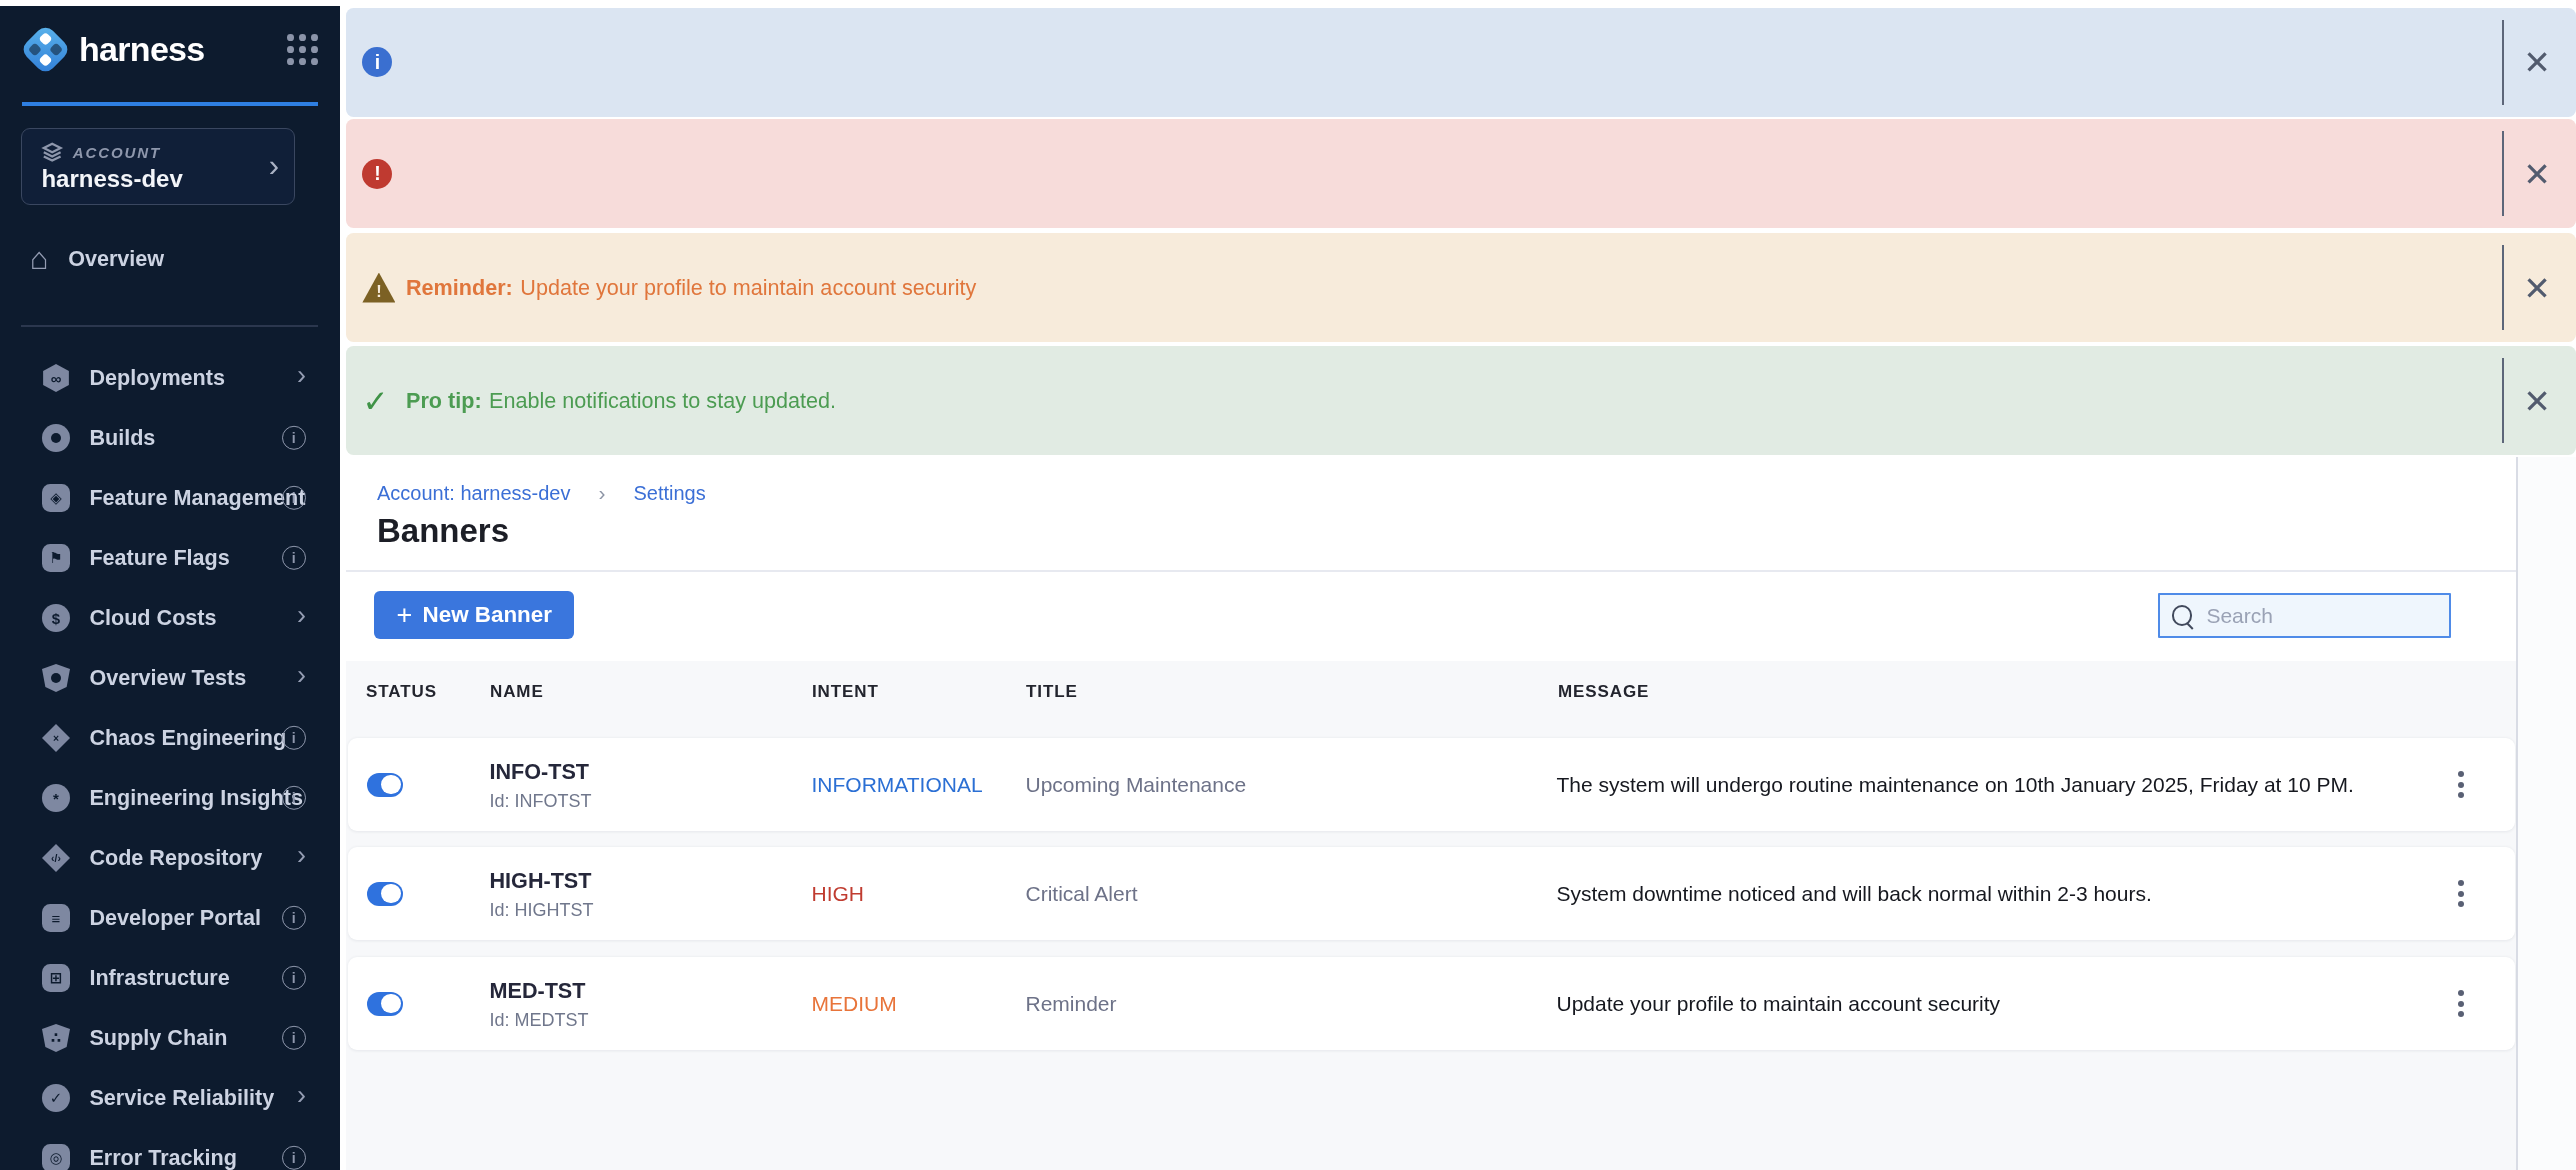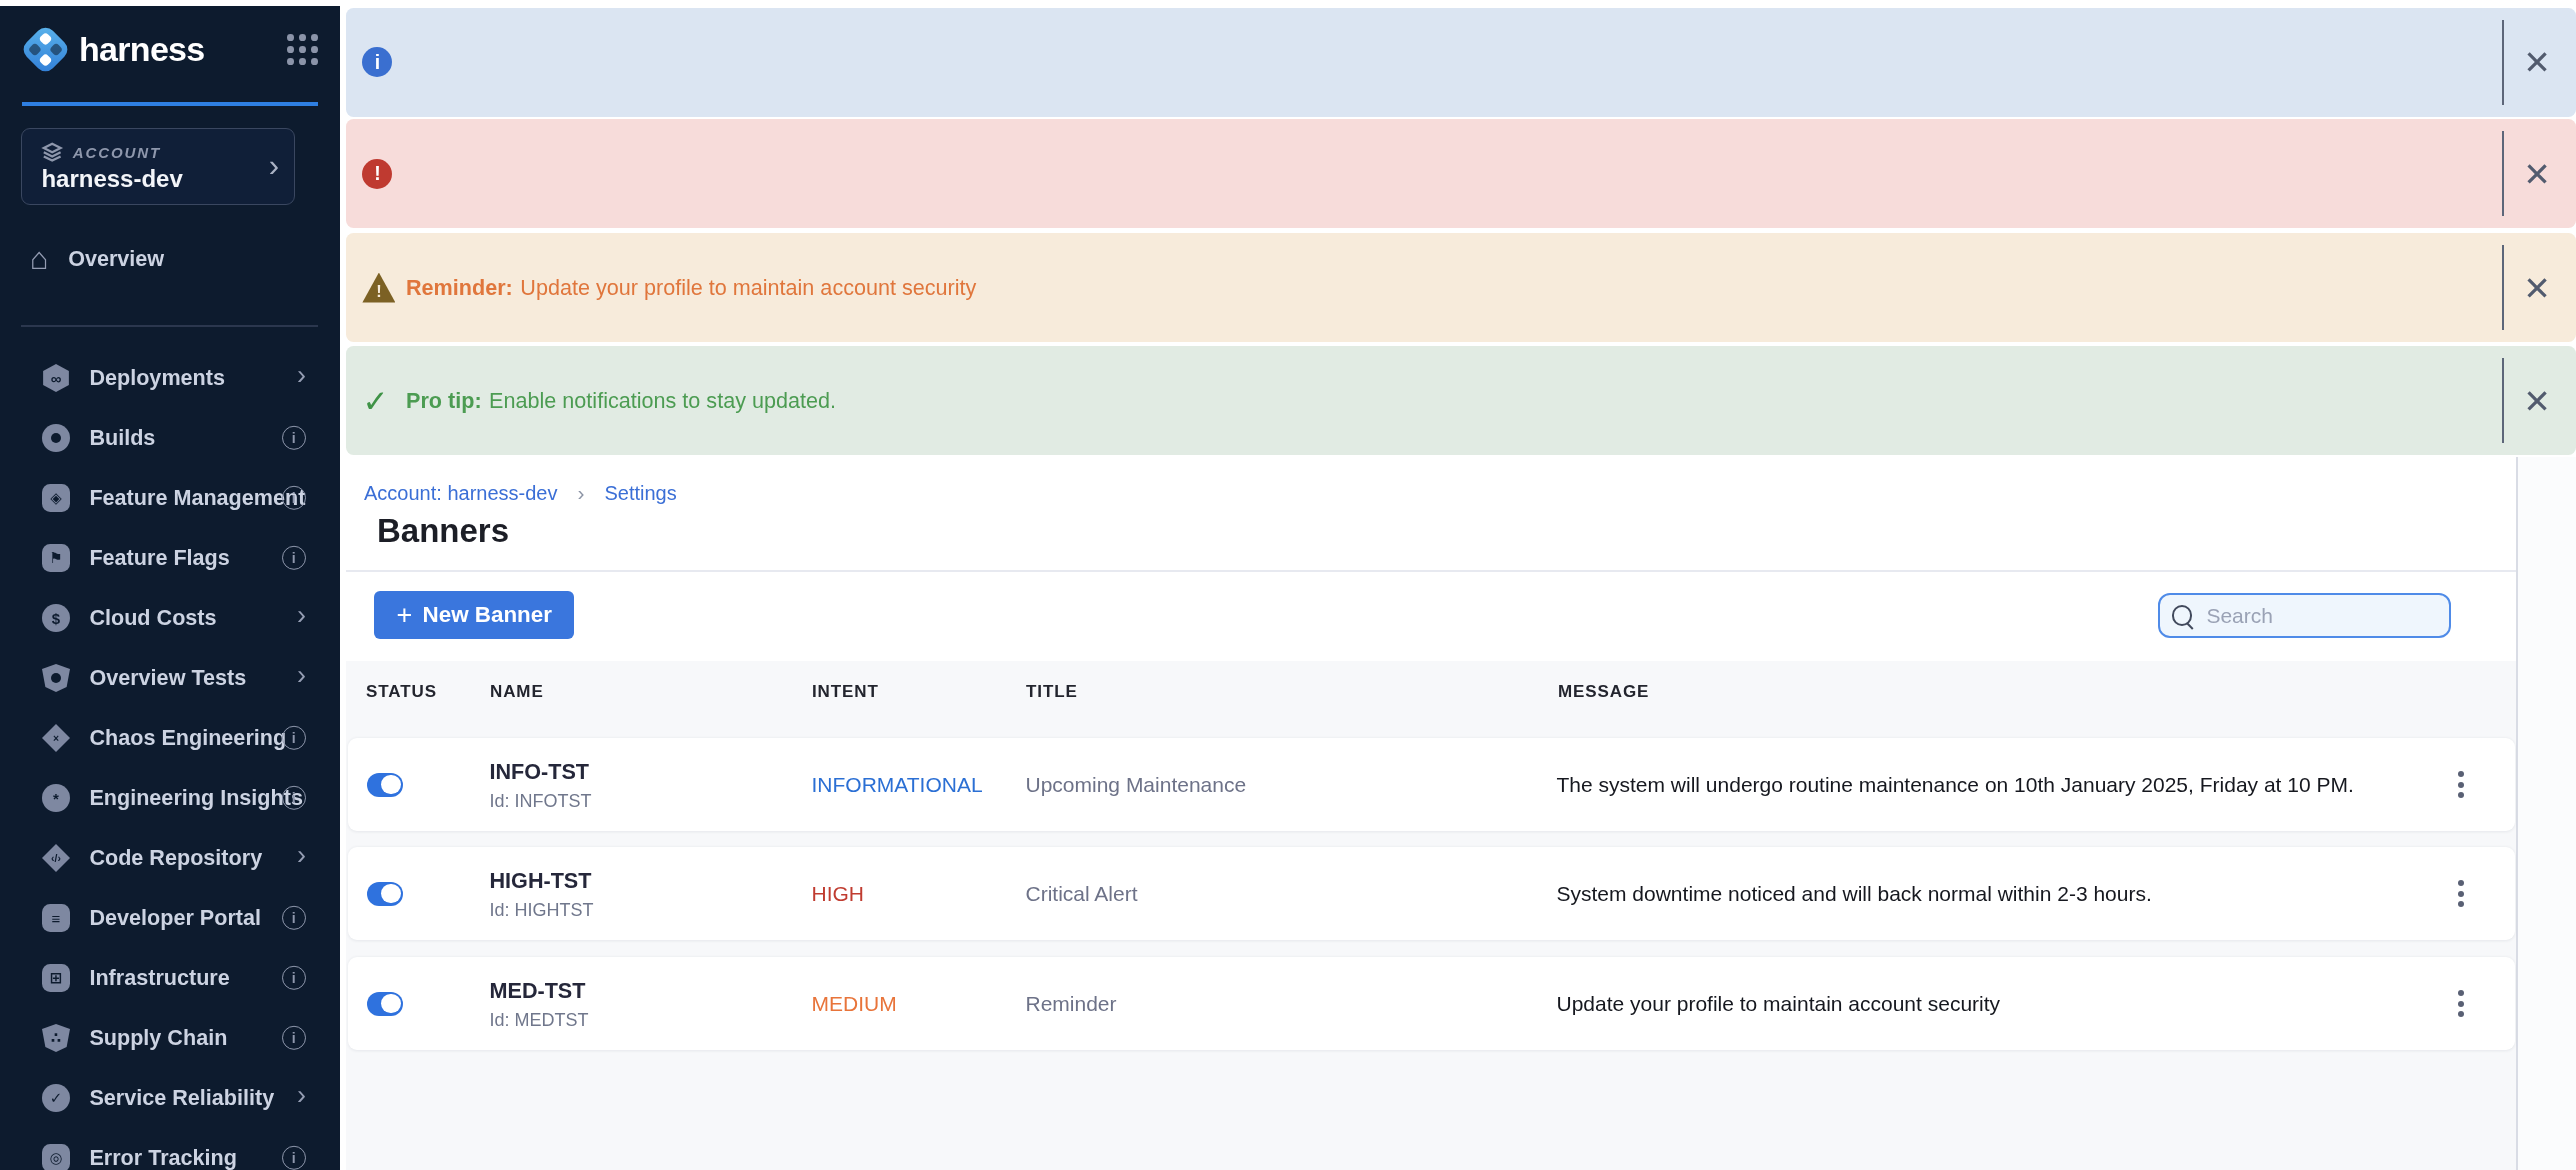--- a/index.html
+++ b/index.html
@@ -69,32 +69,32 @@
   .banner-sep{position:absolute;right:72px;top:12px;bottom:12px;width:2.2px;background:#5d6679;}
   .banner-close{position:absolute;right:19.4px;top:50%;transform:translateY(-50%);width:39px;height:39px;
       display:flex;align-items:center;justify-content:center;color:#525b6e;font-size:33px;font-weight:300;cursor:pointer;}
 
   
   .content{position:absolute;left:346px;top:457px;right:0;bottom:0;background:#ffffff;}
   .table-band{position:absolute;left:0;top:204px;width:2170px;bottom:0;background:#f7f8fa;}
   .scroll-line{position:absolute;left:2170px;top:0;bottom:0;width:2.2px;background:#d9dce5;}
   .gutter{position:absolute;left:2172px;top:0;bottom:0;right:0;background:#fbfcfd;}
 
-  .breadcrumb{position:absolute;left:18px;top:24px;font-size:20px;display:flex;gap:20px;align-items:center;}
+  .breadcrumb{position:absolute;left:31px;top:24px;font-size:20px;display:flex;gap:28px;align-items:center;}
   .crumb{color:#3b6fd6;cursor:pointer;}
   .crumb-sep{color:#8b93a4;font-size:21px;}
   .page-title{position:absolute;left:31px;top:55px;font-size:33px;font-weight:700;color:#1c1e26;}
   .title-divider{position:absolute;left:0;top:113px;width:2170px;height:1.5px;background:#e7e9f0;}
 
   .new-banner-btn{position:absolute;left:28px;top:134px;height:48px;padding:0 22.4px;border:none;border-radius:6px;
       background:#3a76dd;color:#ffffff;font-size:22.4px;font-weight:700;font-family:inherit;display:flex;
       align-items:center;gap:10.4px;cursor:pointer;}
   .plus{font-size:27px;font-weight:400;line-height:1;}
   .search-wrap{position:absolute;left:1812px;top:136px;width:293px;height:45px;border:2.2px solid #4f8be8;
-      border-radius:12px;background:#eff6fd;display:flex;align-items:center;padding:0 12px;box-sizing:border-box;}
+      border-radius:1px;background:#eff6fd;display:flex;align-items:center;padding:0 12px;box-sizing:border-box;}
   .search-glass{width:16.4px;height:16.4px;border:2.2px solid #41495c;border-radius:50%;position:relative;flex:0 0 auto;}
   .search-glass::after{content:"";position:absolute;width:2.2px;height:8.2px;background:#41495c;
       left:15px;top:15px;transform:rotate(-45deg);}
   .search-wrap input{border:none;outline:none;background:transparent;font-size:21px;color:#2a2e3c;
       font-family:inherit;margin-left:12px;width:100%;}
   .search-wrap input::placeholder{color:#9aa2b5;}
 
   .thead-label{position:absolute;top:225px;font-size:17px;font-weight:700;color:#23252e;letter-spacing:0.9px;}
   .th0{left:20px;} .th1{left:144px;} .th2{left:466px;} .th3{left:680px;} .th4{left:1212px;}
 

